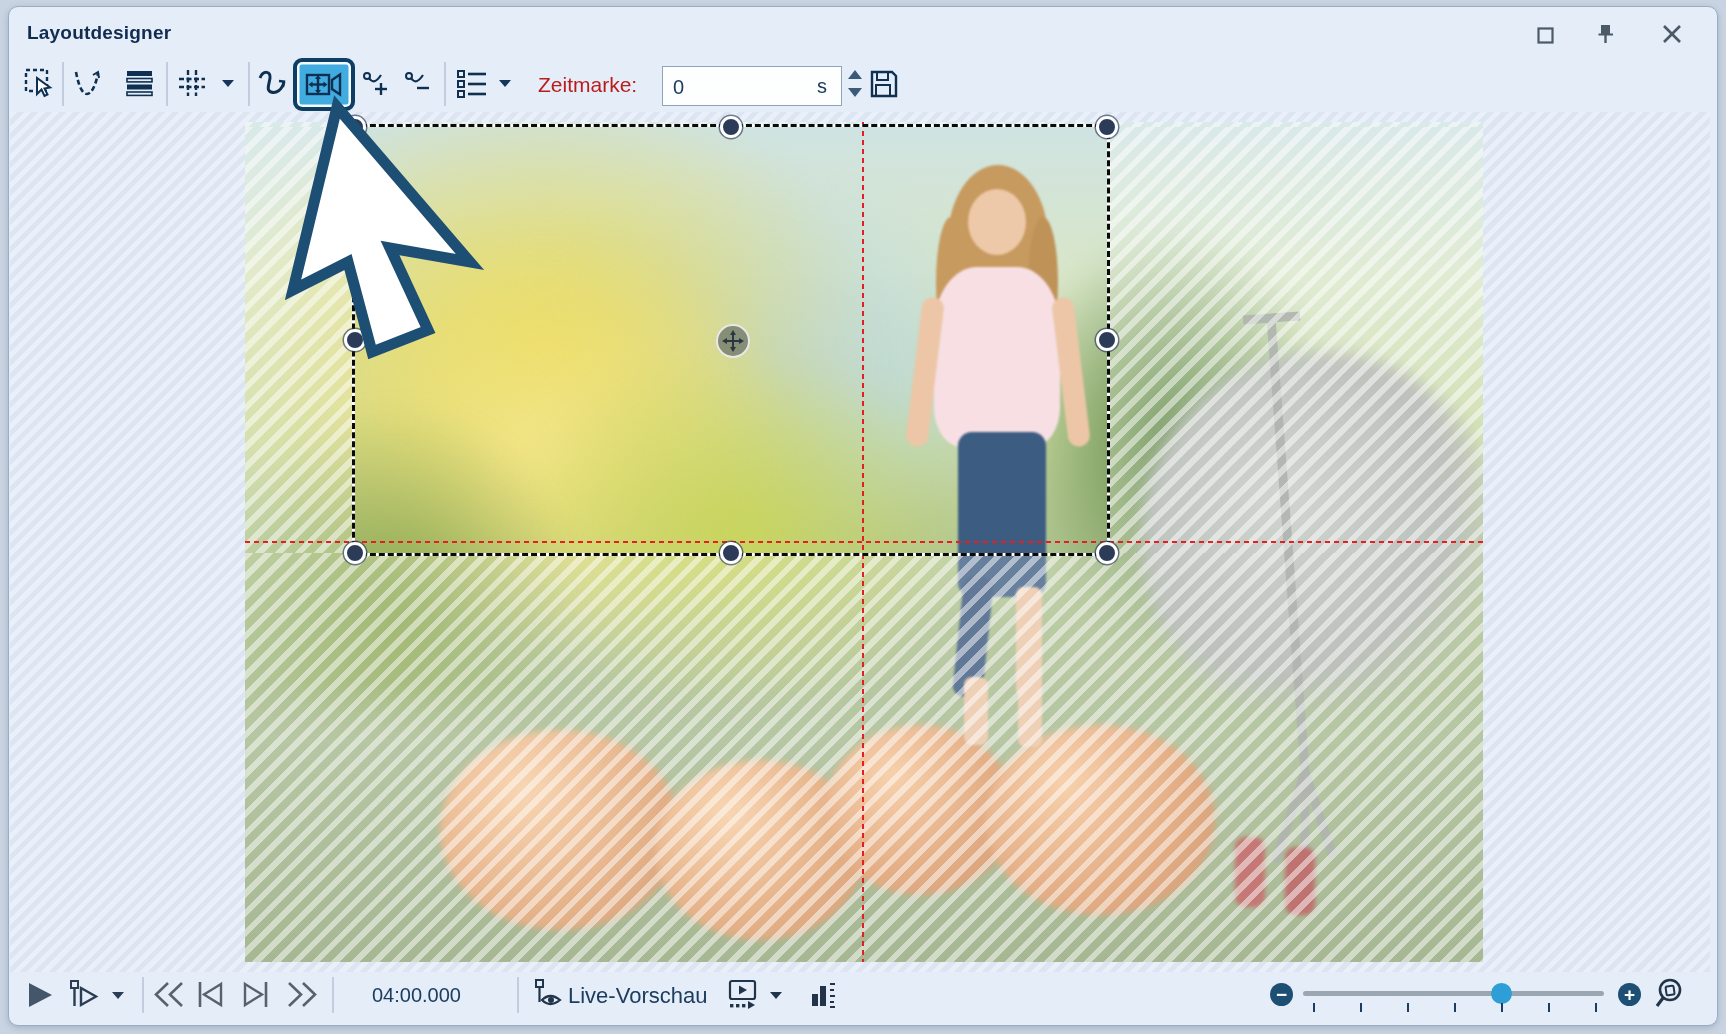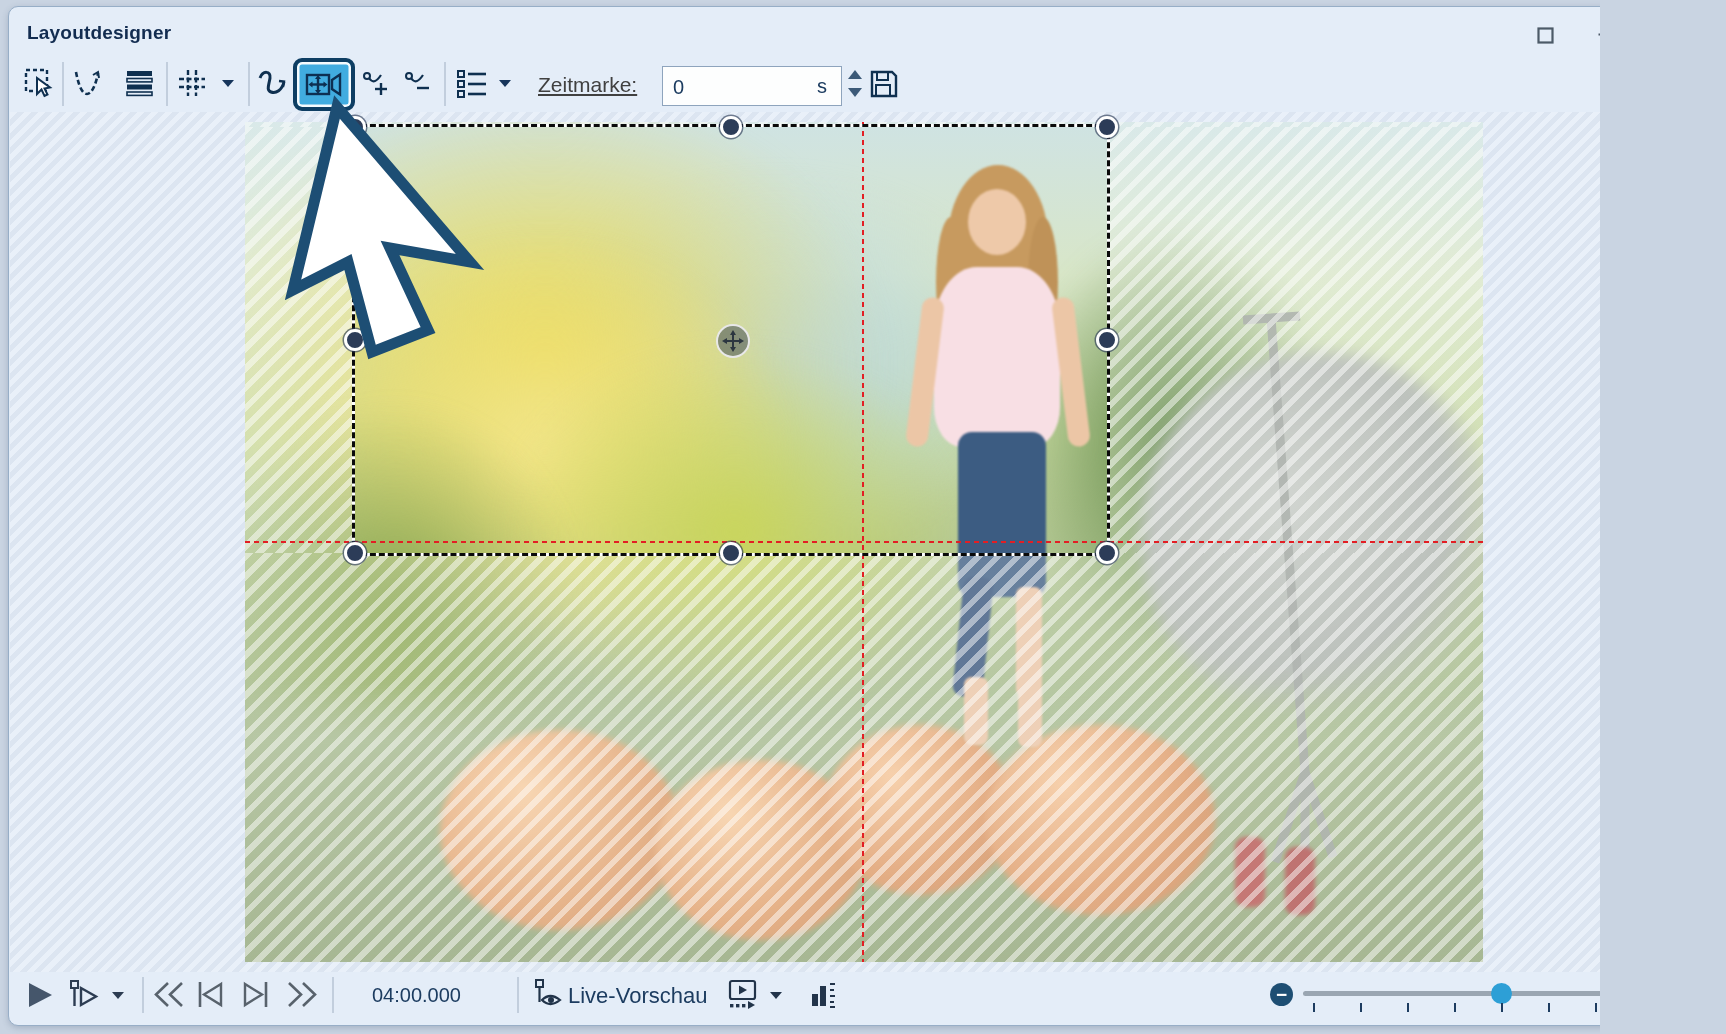--- a/index.html
+++ b/index.html
@@ -1,16 +1,16 @@
 <!DOCTYPE html>
 <html><head>
 <meta charset="utf-8">
 <style>
   html,body{margin:0;padding:0;background:#c9d4e2;font-family:"Liberation Sans",sans-serif;}
-  .desktop{position:relative;width:1600px;height:1034px;background:#c9d4e2;overflow:hidden;}
+  .desktop{position:relative;width:1726px;height:1034px;background:#c9d4e2;overflow:hidden;}
   .abs{position:absolute;}
   .window{left:8px;top:6px;width:1708px;height:1018px;background:#e4edf8;border:1.5px solid #97aec7;border-radius:10px;box-shadow:0 2px 6px rgba(60,80,110,.25);}
   .title{left:27px;top:22px;font-size:19px;font-weight:bold;color:#122c50;letter-spacing:.2px;}
   .winbtn{width:34px;height:30px;display:flex;align-items:center;justify-content:center;color:#4c5a68;}
   
   .canvas{left:10px;top:112px;width:1700px;height:860px;background:repeating-linear-gradient(135deg,#e9f0f9 0 5px,#dce5f1 5px 10px);}
   .photo{left:245px;top:122px;width:1238px;height:840px;overflow:hidden;background:#b9c9ac;}
   .ph{position:absolute;border-radius:50%;}
   .band{background:repeating-linear-gradient(135deg,rgba(255,255,255,.60) 0 6px,rgba(255,255,255,.22) 6px 14px);}
   .guide-h{height:2px;background:repeating-linear-gradient(90deg,#e31e24 0 5px,transparent 5px 9px);}
@@ -18,21 +18,21 @@
   .selection{pointer-events:auto;}
   .selection:before{content:"";position:absolute;inset:-3px;border:3px solid #fff;}
   .selection:after{content:"";position:absolute;inset:-3px;border:3px dashed #0a0a0a;}
   .handle{width:22px;height:22px;border-radius:50%;background:#2c3c58;border:3px solid #fff;box-shadow:0 0 0 1.5px rgba(44,60,88,.65);box-sizing:border-box;}
   .handle-center{width:34px;height:34px;border-radius:50%;background:rgba(70,80,90,.55);border:2px solid #e8e8e8;box-sizing:border-box;display:flex;align-items:center;justify-content:center;}
   
   .tsep{width:2px;height:44px;top:62px;background:#c2cedd;}
   .bsep{width:2px;height:36px;top:977px;background:#c2cedd;}
   .tool{display:flex;align-items:center;justify-content:center;color:#0f3050;}
   .transport{color:#47525e;}
-  .navy{color:#404040;text-decoration:underline;}
+  .navy{color:#b91c1c;}
   .active-tool{left:293px;top:58px;width:62px;height:53px;background:#41ace0;border:4px solid #0e3e63;border-radius:9px;box-shadow:inset 0 0 0 2.5px rgba(255,255,255,.95);box-sizing:border-box;display:flex;align-items:center;justify-content:center;color:#0d2f52;}
   .dd{width:0;height:0;border-left:6px solid transparent;border-right:6px solid transparent;border-top:7px solid #16355b;}
   .zinput{left:662px;top:66px;width:180px;height:40px;background:#fdfefe;border:1.5px solid #8ea4bd;box-sizing:border-box;}
   .zinput input{position:absolute;left:8px;top:4px;width:120px;height:30px;border:none;outline:none;background:transparent;font-family:"Liberation Sans",sans-serif;font-size:20px;color:#1c3c60;}
   .zunit{position:absolute;right:14px;top:8px;font-size:20px;color:#1c3c60;}
   .spin{width:0;height:0;border-left:7px solid transparent;border-right:7px solid transparent;}
   .spin.up{border-bottom:9px solid #3c5a78;}
   .spin.down{border-top:9px solid #3c5a78;}
   .timecode{font-size:20px;color:#1c3c60;}
   .livelabel{font-size:22px;color:#1c3c60;}

